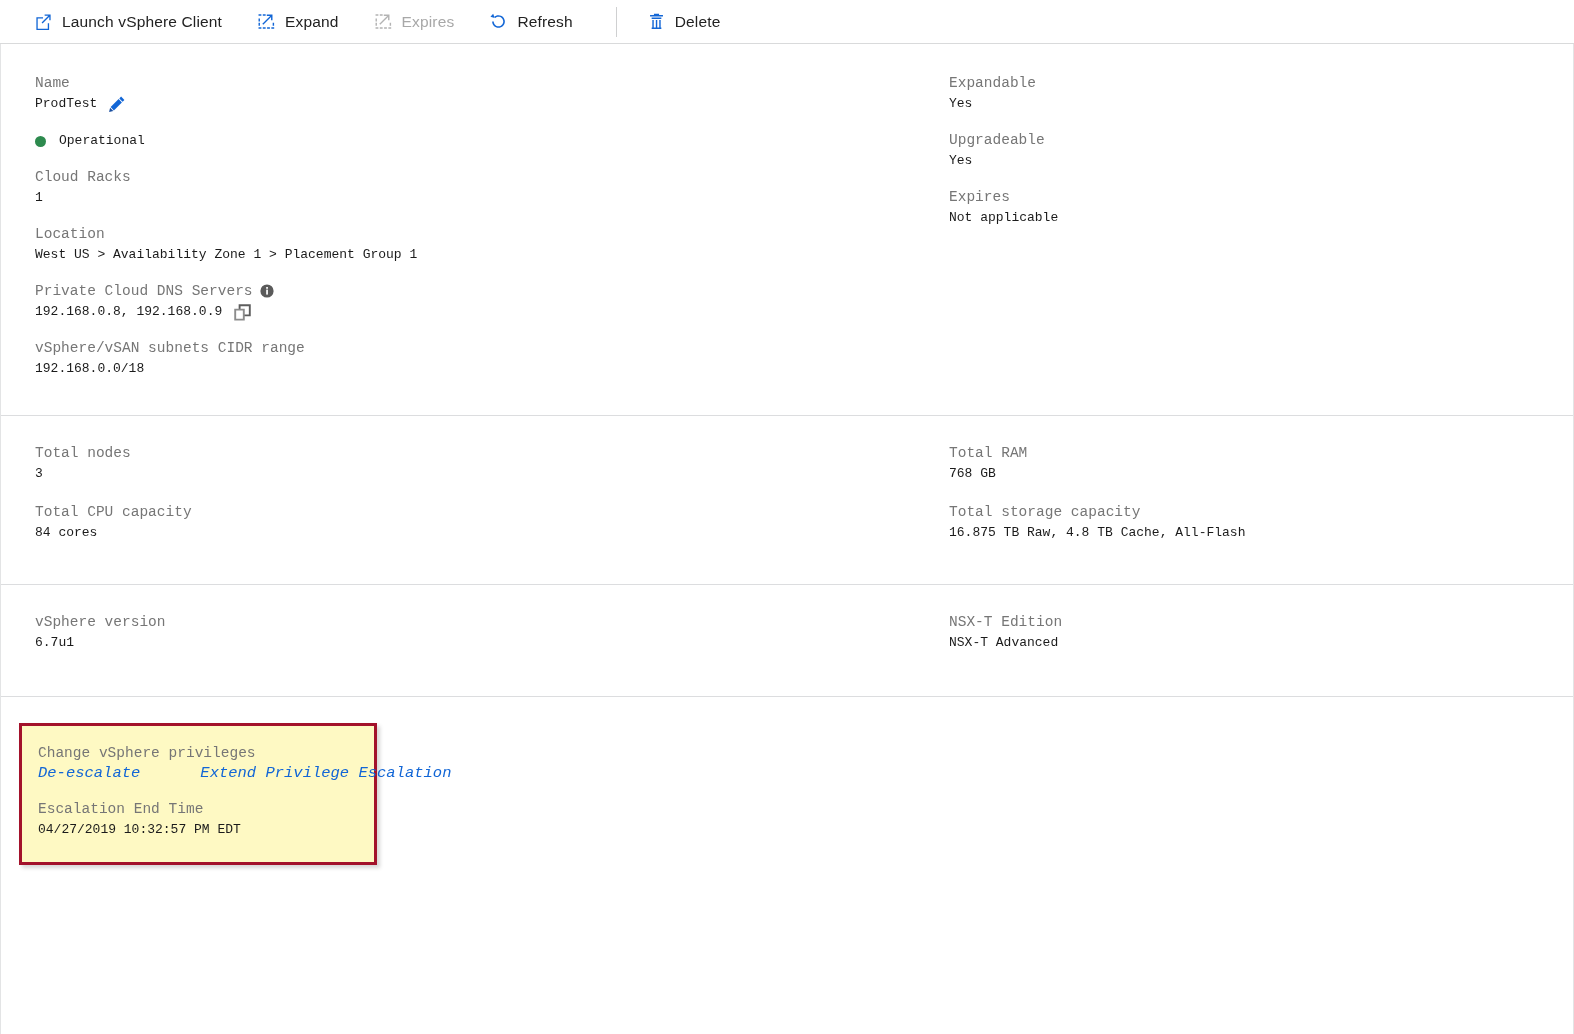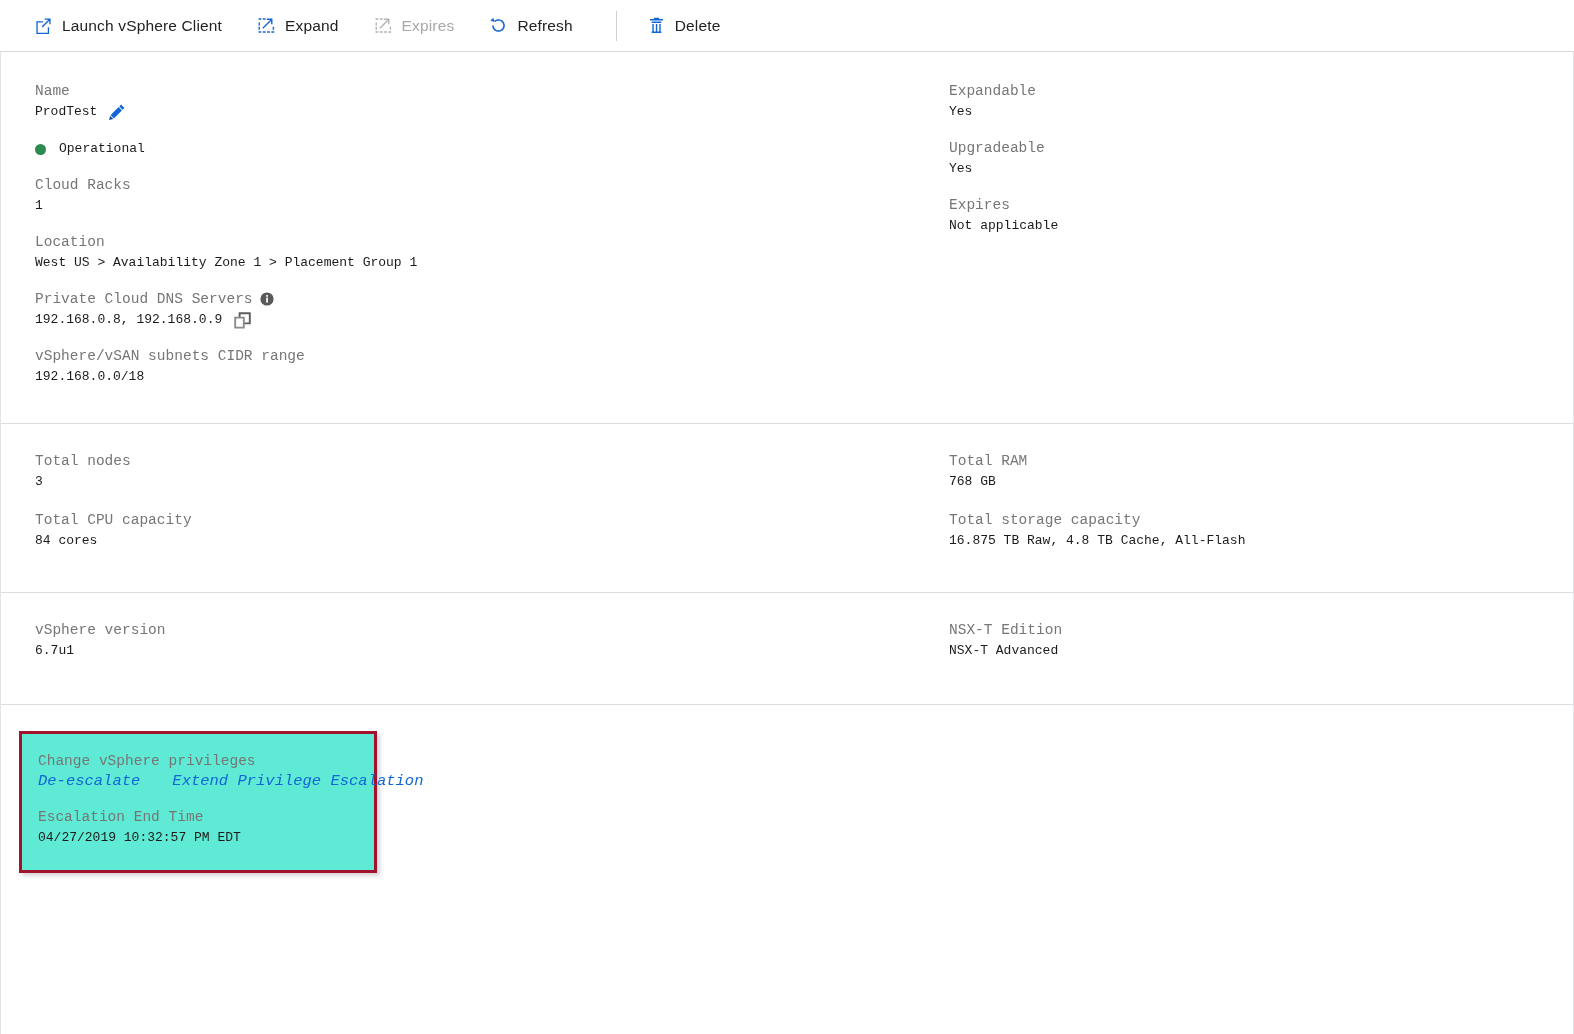--- a/index.html
+++ b/index.html
@@ -13,21 +13,21 @@
     position: relative;
     width: 1574px;
     height: 1034px;
     background: #ffffff;
     overflow: hidden;
   }
 
   
   .toolbar {
     position: relative;
-    height: 52px;
+    height: 44px;
     display: flex;
     align-items: center;
     padding-left: 34px;
     border-bottom: 1px solid #d9dadb;
     background: #ffffff;
   }
   .tb-btn {
     display: flex;
     align-items: center;
     gap: 9px;
@@ -110,26 +110,26 @@
     background: #2d8a4e;
     display: inline-block;
     flex: none;
     margin-right: 2px;
   }
 
   
   .highlight-box {
     width: 358px;
     border: 3px solid #a3122b;
-    background: #5eead4;
+    background: #fef9c3;
     padding: 17px 20px 21px 16px;
     box-shadow: 3px 3px 4px rgba(0,0,0,0.16);
   }
   .highlight-box .field + .field { margin-top: 17px; }
-  .link-row { display: flex; align-items: center; gap: 32px; margin-top: 1px; }
+  .link-row { display: flex; align-items: center; gap: 60px; margin-top: 1px; }
   .ui-link {
     font-size: 15.5px;
     font-style: italic;
     color: #1266d6;
     text-decoration: none;
     cursor: pointer;
     white-space: nowrap;
   }
 </style>
 </head>

